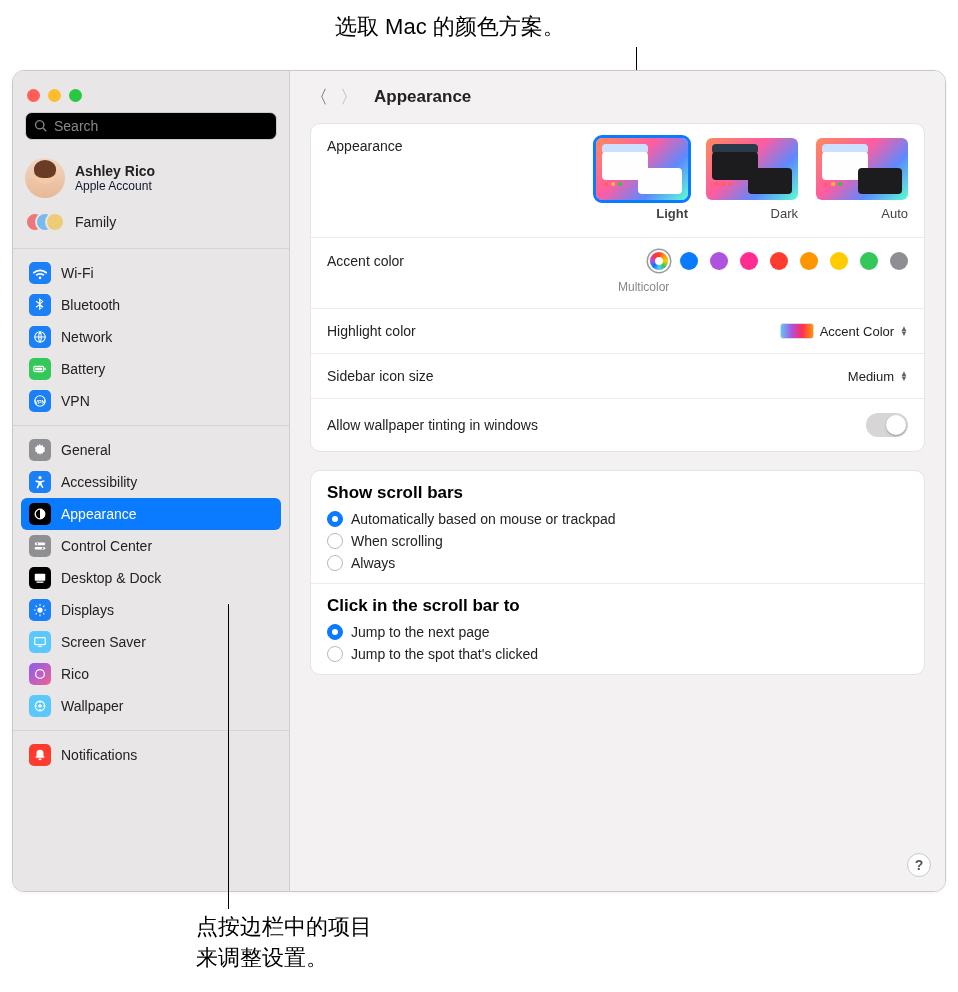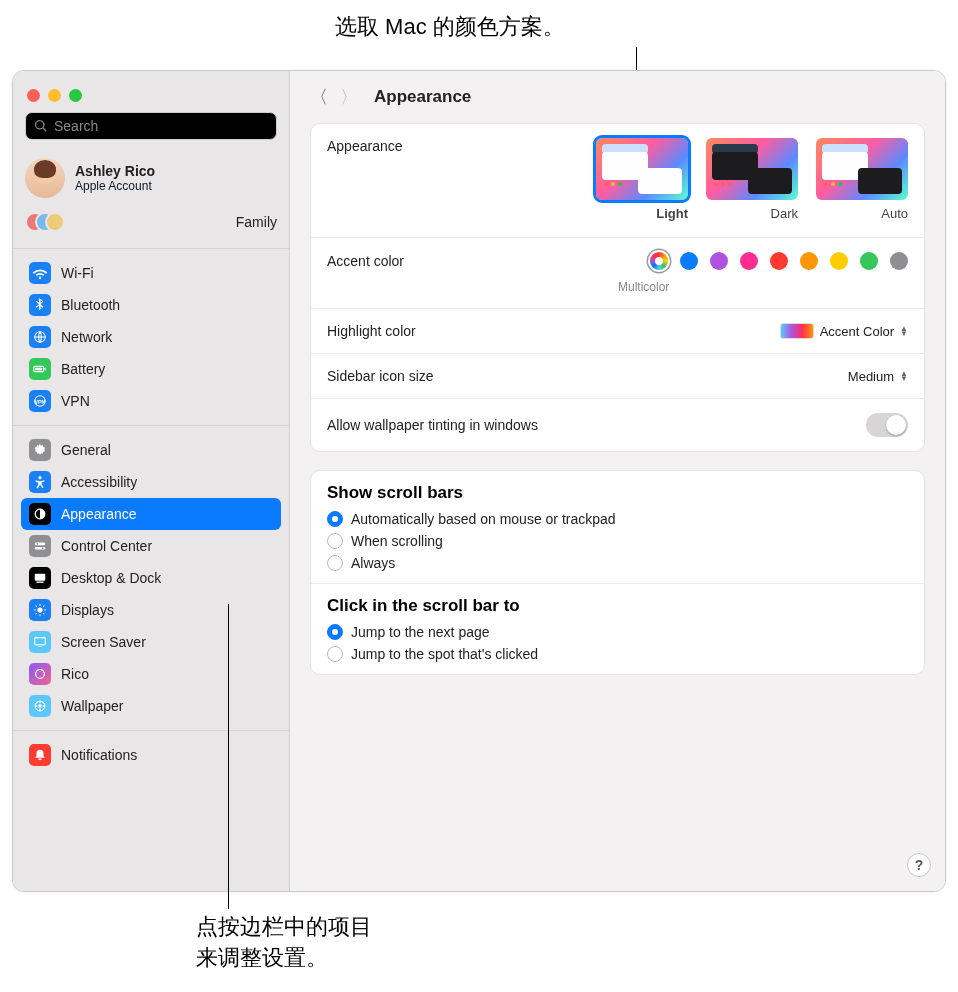--- a/index.html
+++ b/index.html
@@ -109,21 +109,20 @@
     content:"";
     position:absolute;top:2px;left:9px;width:22px;height:18px;border-radius:50% 50% 40% 40%;
     background:#6a3b25;
   }
   .account-text .name { font-size: 14px; font-weight: 600; color:#222;}
   .account-text .sub { font-size: 12px; color: #0f172a; }
   .family-row {
     display: flex; align-items: center;
     padding: 6px 12px 10px 12px;
     gap: 10px;
-    justify-content: space-between;
   }
   .family-avatars {
     position: relative;
     width: 40px; height: 24px;
   }
   .family-avatars span {
     position:absolute; width:20px;height:20px;border-radius:50%;
     border:2px solid #e9e6e8;
   }
   .fa1{background:#e77;left:0;top:2px;}

